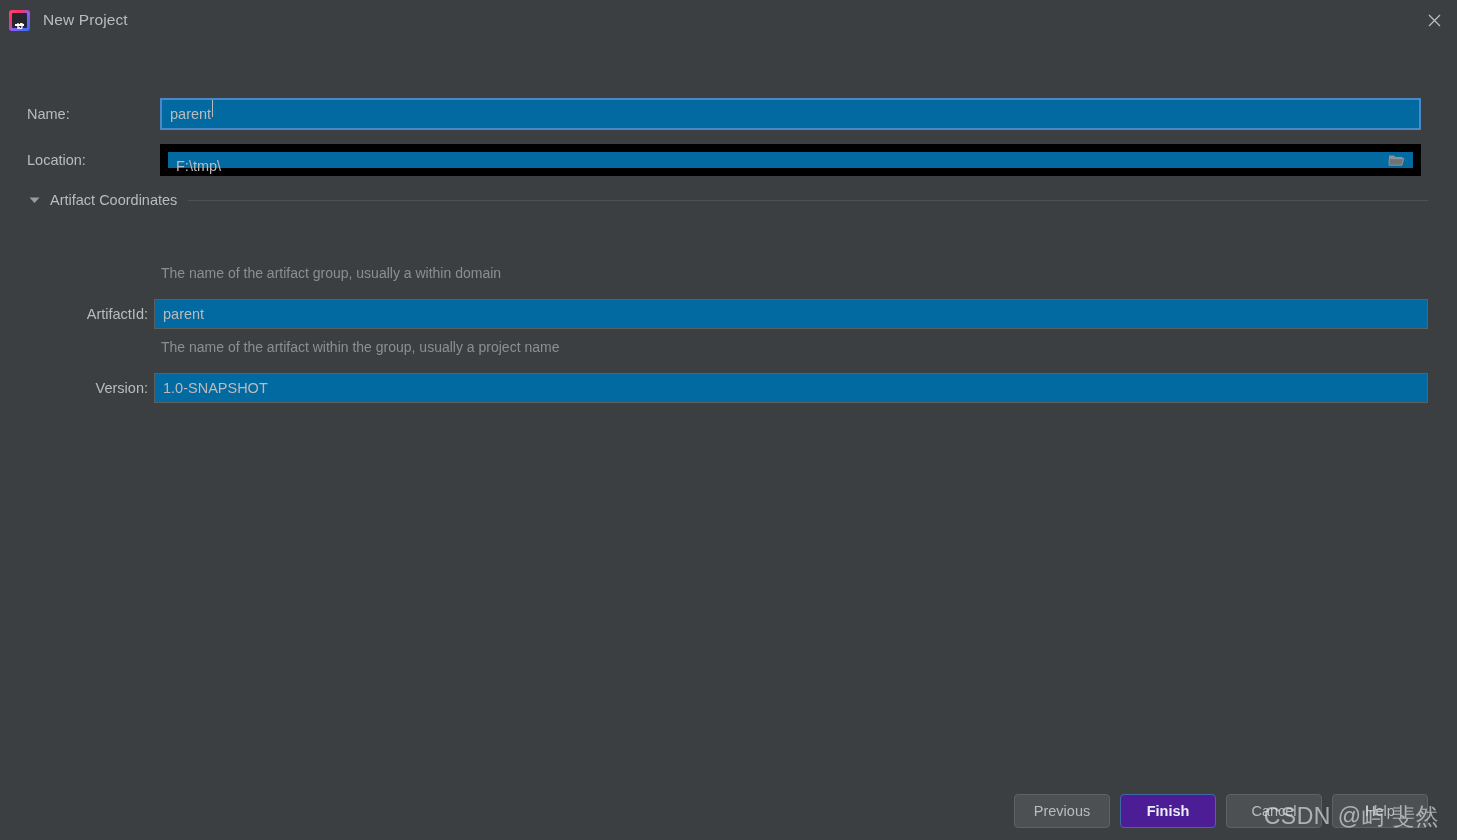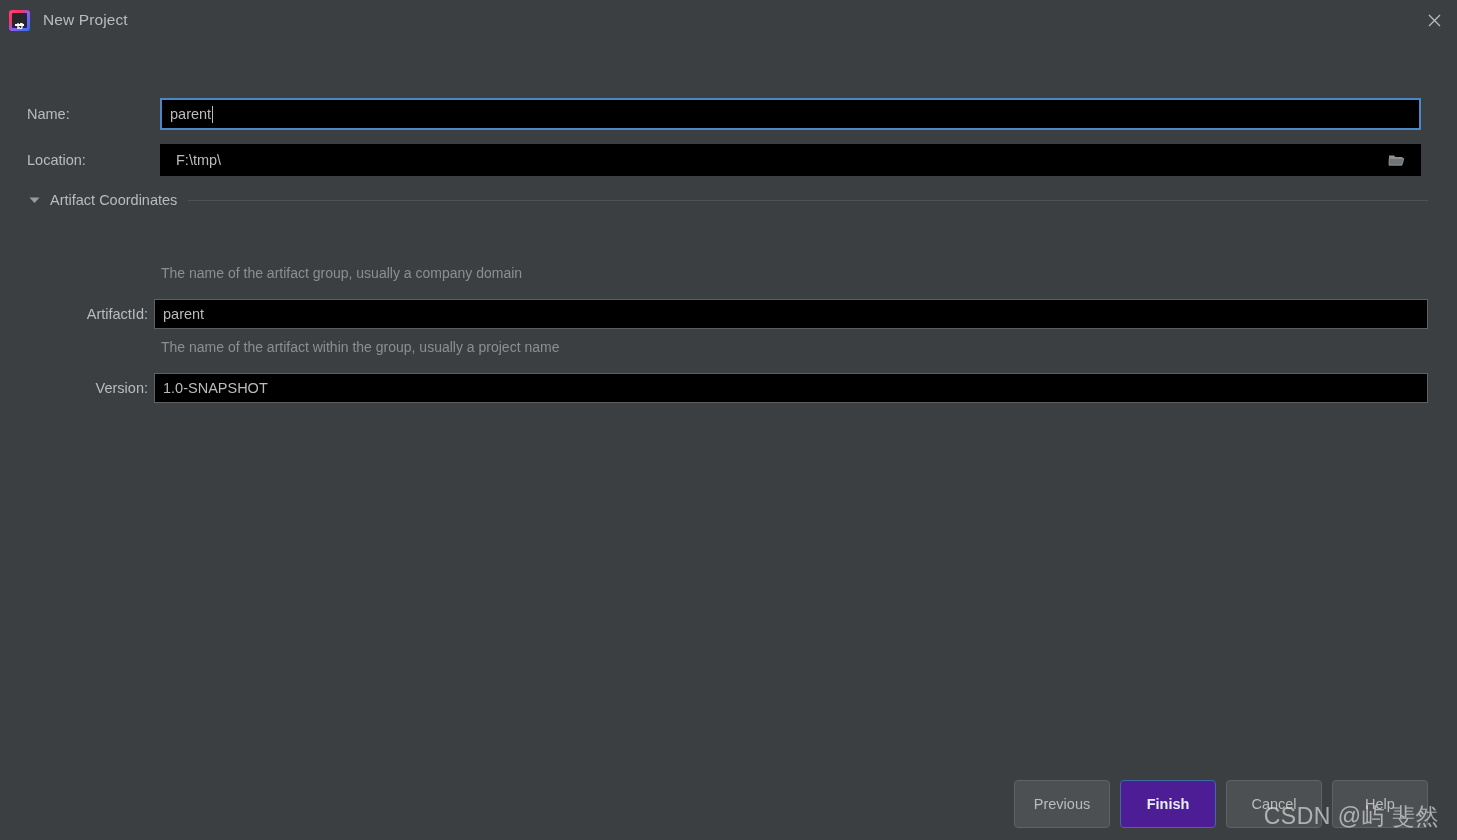--- a/index.html
+++ b/index.html
@@ -112,29 +112,29 @@
 
   .lbl {
     font-size: 14.5px;
     color: #bbbbbb;
     white-space: nowrap;
   }
 
   .field {
     box-sizing: border-box;
     height: 30px;
-    background: #000000;
+    background: #0369a1;
     border: 1px solid #5e6060;
     color: #bbbbbb;
     font-size: 14.5px;
     font-family: "Liberation Sans", sans-serif;
     padding: 0 8px;
     line-height: 28px;
     display: flex;
-    align-items: center;
+    align-items: flex-start;
     position: relative;
   }
   .field.focused {
     border: 2px solid #4a88c7;
     height: 32px;
     line-height: 28px;
   }
   .field.warn {
     border: 8px solid #000000;
     height: 32px;
@@ -239,21 +239,21 @@
     position: absolute;
     right: 29px;
     bottom: 12px;
     display: flex;
     gap: 10px;
     align-items: center;
   }
   .btn {
     box-sizing: border-box;
     min-width: 96px;
-    height: 48px;
+    height: 34px;
     border-radius: 4px;
     background: #4c5052;
     border: 1px solid #5e6263;
     color: #bbbbbb;
     font-size: 14.5px;
     font-family: "Liberation Sans", sans-serif;
     display: flex;
     align-items: center;
     justify-content: center;
     padding: 0 14px;
@@ -325,21 +325,21 @@
     <div class="section">
       <span class="twisty">
         <svg width="11" height="8" viewBox="0 0 11 8">
           <path d="M0.5 1.5 L10.5 1.5 L5.5 7 Z" fill="#9a9d9f"></path>
         </svg>
       </span>
       <span class="section-title">Artifact Coordinates</span>
       <span class="section-line"></span>
     </div>
 
-    <div class="hint" id="hint-groupid">The name of the artifact group, usually a company domain</div>
+    <div class="hint" id="hint-groupid">The name of the artifact group, usually a within domain</div>
 
     <div class="arow" id="row-artifactid">
       <div class="lbl">ArtifactId:</div>
       <div class="field">
         <span class="value">parent</span>
       </div>
     </div>
     <div class="hint" id="hint-artifactid">The name of the artifact within the group, usually a project name</div>
 
     <div class="arow" id="row-version">

